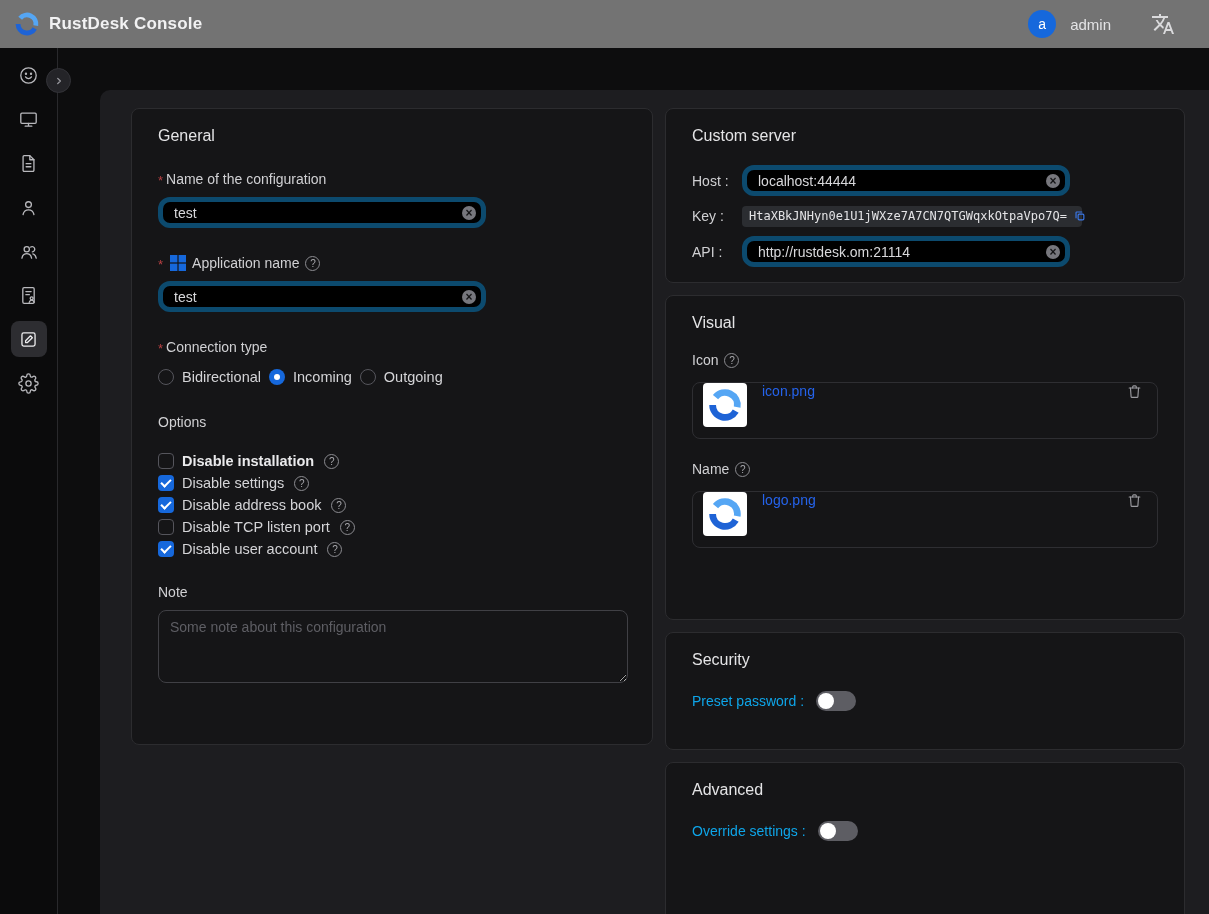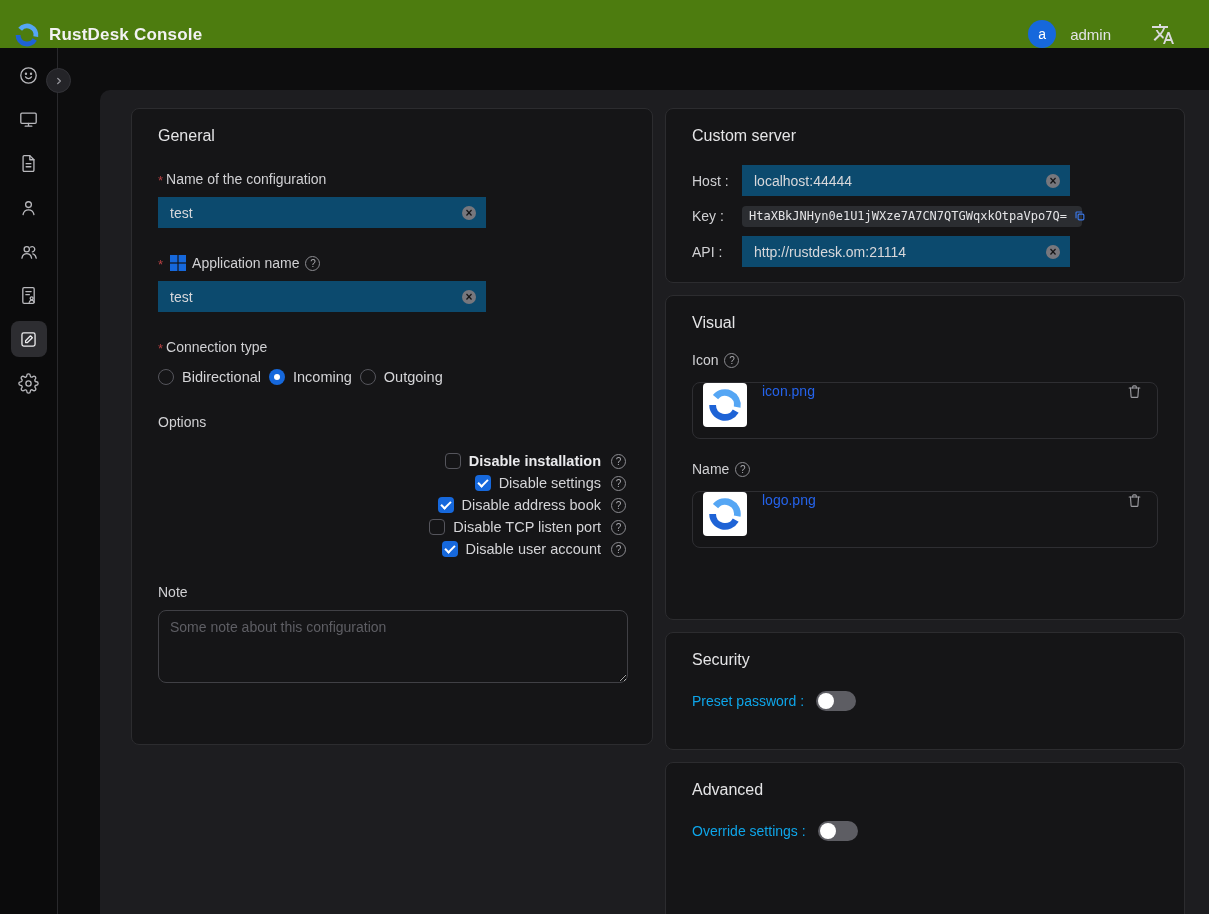--- a/index.html
+++ b/index.html
@@ -2,21 +2,21 @@
 <html><head>
 <meta charset="utf-8">
 <style>
   * { margin:0; padding:0; box-sizing:border-box; }
   html,body { width:1209px; height:914px; overflow:hidden;
     background:#0d0d0e; font-family:"Liberation Sans", sans-serif;
     color:#cfcfd2; font-size:14px; }
 
   
   .header { position:absolute; left:0; top:0; width:1209px; height:48px;
-    background:#4d7c0f; display:flex; align-items:flex-end; padding:0 14px; z-index:5; }
+    background:#737373; display:flex; align-items:center; padding:0 14px; z-index:5; }
   .brand { display:flex; align-items:center; gap:9px; }
   .brand-title { font-size:17px; font-weight:700; color:#f2f2f3; letter-spacing:.2px; }
   .header-right { margin-left:auto; display:flex; align-items:center; gap:14px; padding-right:20px; }
   .avatar { width:28px; height:28px; border-radius:50%; background:#1668dc; color:#fff;
     display:flex; align-items:center; justify-content:center; font-size:14px; cursor:pointer; }
   .username { color:#e3e3e5; font-size:15px; }
   .translate-btn { color:#dadadc; width:24px; height:24px; margin-left:26px; cursor:pointer; }
 
   
   .sidebar { position:absolute; left:0; top:48px; width:58px; height:866px;
@@ -43,22 +43,22 @@
   .card-security { left:565px; top:542px; width:520px; height:118px; }
   .card-advanced { left:565px; top:672px; width:520px; height:160px; }
 
   .ctitle { font-size:16px; font-weight:500; color:#e4e4e6; margin-bottom:26px; }
 
   .flabel { display:flex; align-items:center; gap:6px; color:#d0d0d3; margin-bottom:10px; }
   .req::before { content:"*"; color:#b84043; margin-right:3px; font-size:13px;
     position:relative; top:1px; }
 
   .input-wrap { position:relative; width:328px; height:31px; margin-bottom:27px; }
-  .tinput { width:100%; height:100%; background:#0c4a6e; border:1px solid #0c4a6e;
-    border-radius:0; color:#d8d8db; font-size:14px; padding:0 30px 0 11px; outline:none;
+  .tinput { width:100%; height:100%; background:#000000; border:5px solid #0c4a6e;
+    border-radius:12px; color:#d8d8db; font-size:14px; padding:0 30px 0 11px; outline:none;
     font-family:"Liberation Sans", sans-serif; }
   .clear-btn { position:absolute; right:10px; top:50%; transform:translateY(-50%);
     width:14px; height:14px; border-radius:50%; background:#77777d; color:#151517;
     display:flex; align-items:center; justify-content:center; cursor:pointer; }
   .clear-btn::before { content:"\00d7"; font-size:12px; font-weight:700; line-height:1; }
 
   .win-icon { width:16px; height:16px; display:inline-block; }
   .help { width:15px; height:15px; border-radius:50%; border:1px solid #8b8b90;
     color:#a9a9ae; display:inline-flex; align-items:center; justify-content:center;
     font-size:10px; cursor:pointer; flex:none; }
@@ -66,21 +66,21 @@
 
   
   .radio-row { display:flex; align-items:center; gap:8px; margin-bottom:29px; }
   .radio-opt { display:flex; align-items:center; gap:8px; cursor:pointer; color:#d4d4d7; font-size:14.5px; }
   .radio { width:16px; height:16px; border-radius:50%; border:1.5px solid #55555c; flex:none; }
   .radio.selected { border:none; background:#1668dc; position:relative; }
   .radio.selected::after { content:""; position:absolute; left:5px; top:5px;
     width:6px; height:6px; border-radius:50%; background:#fff; }
 
   
-  .cb-row { display:flex; align-items:center; gap:8px; height:22px; color:#d4d4d7; font-size:14.5px;justify-content:flex-end; }
+  .cb-row { display:flex; align-items:center; gap:8px; height:22px; color:#d4d4d7; font-size:14.5px; }
   .cb-row.bold .cb-label { font-weight:700; color:#eaeaec; }
   .cb { width:16px; height:16px; border-radius:4px; border:1.5px solid #55555c;
     flex:none; cursor:pointer; position:relative; }
   .cb.checked { border:none; background:#1668dc; }
   .cb.checked::after { content:""; position:absolute; left:5px; top:2px; width:4px; height:8px;
     border:solid #fff; border-width:0 2px 2px 0; transform:rotate(45deg); }
   .cb-row .help { margin-left:2px; }
 
   .section-label { color:#d0d0d3; margin-bottom:20px; }
 

